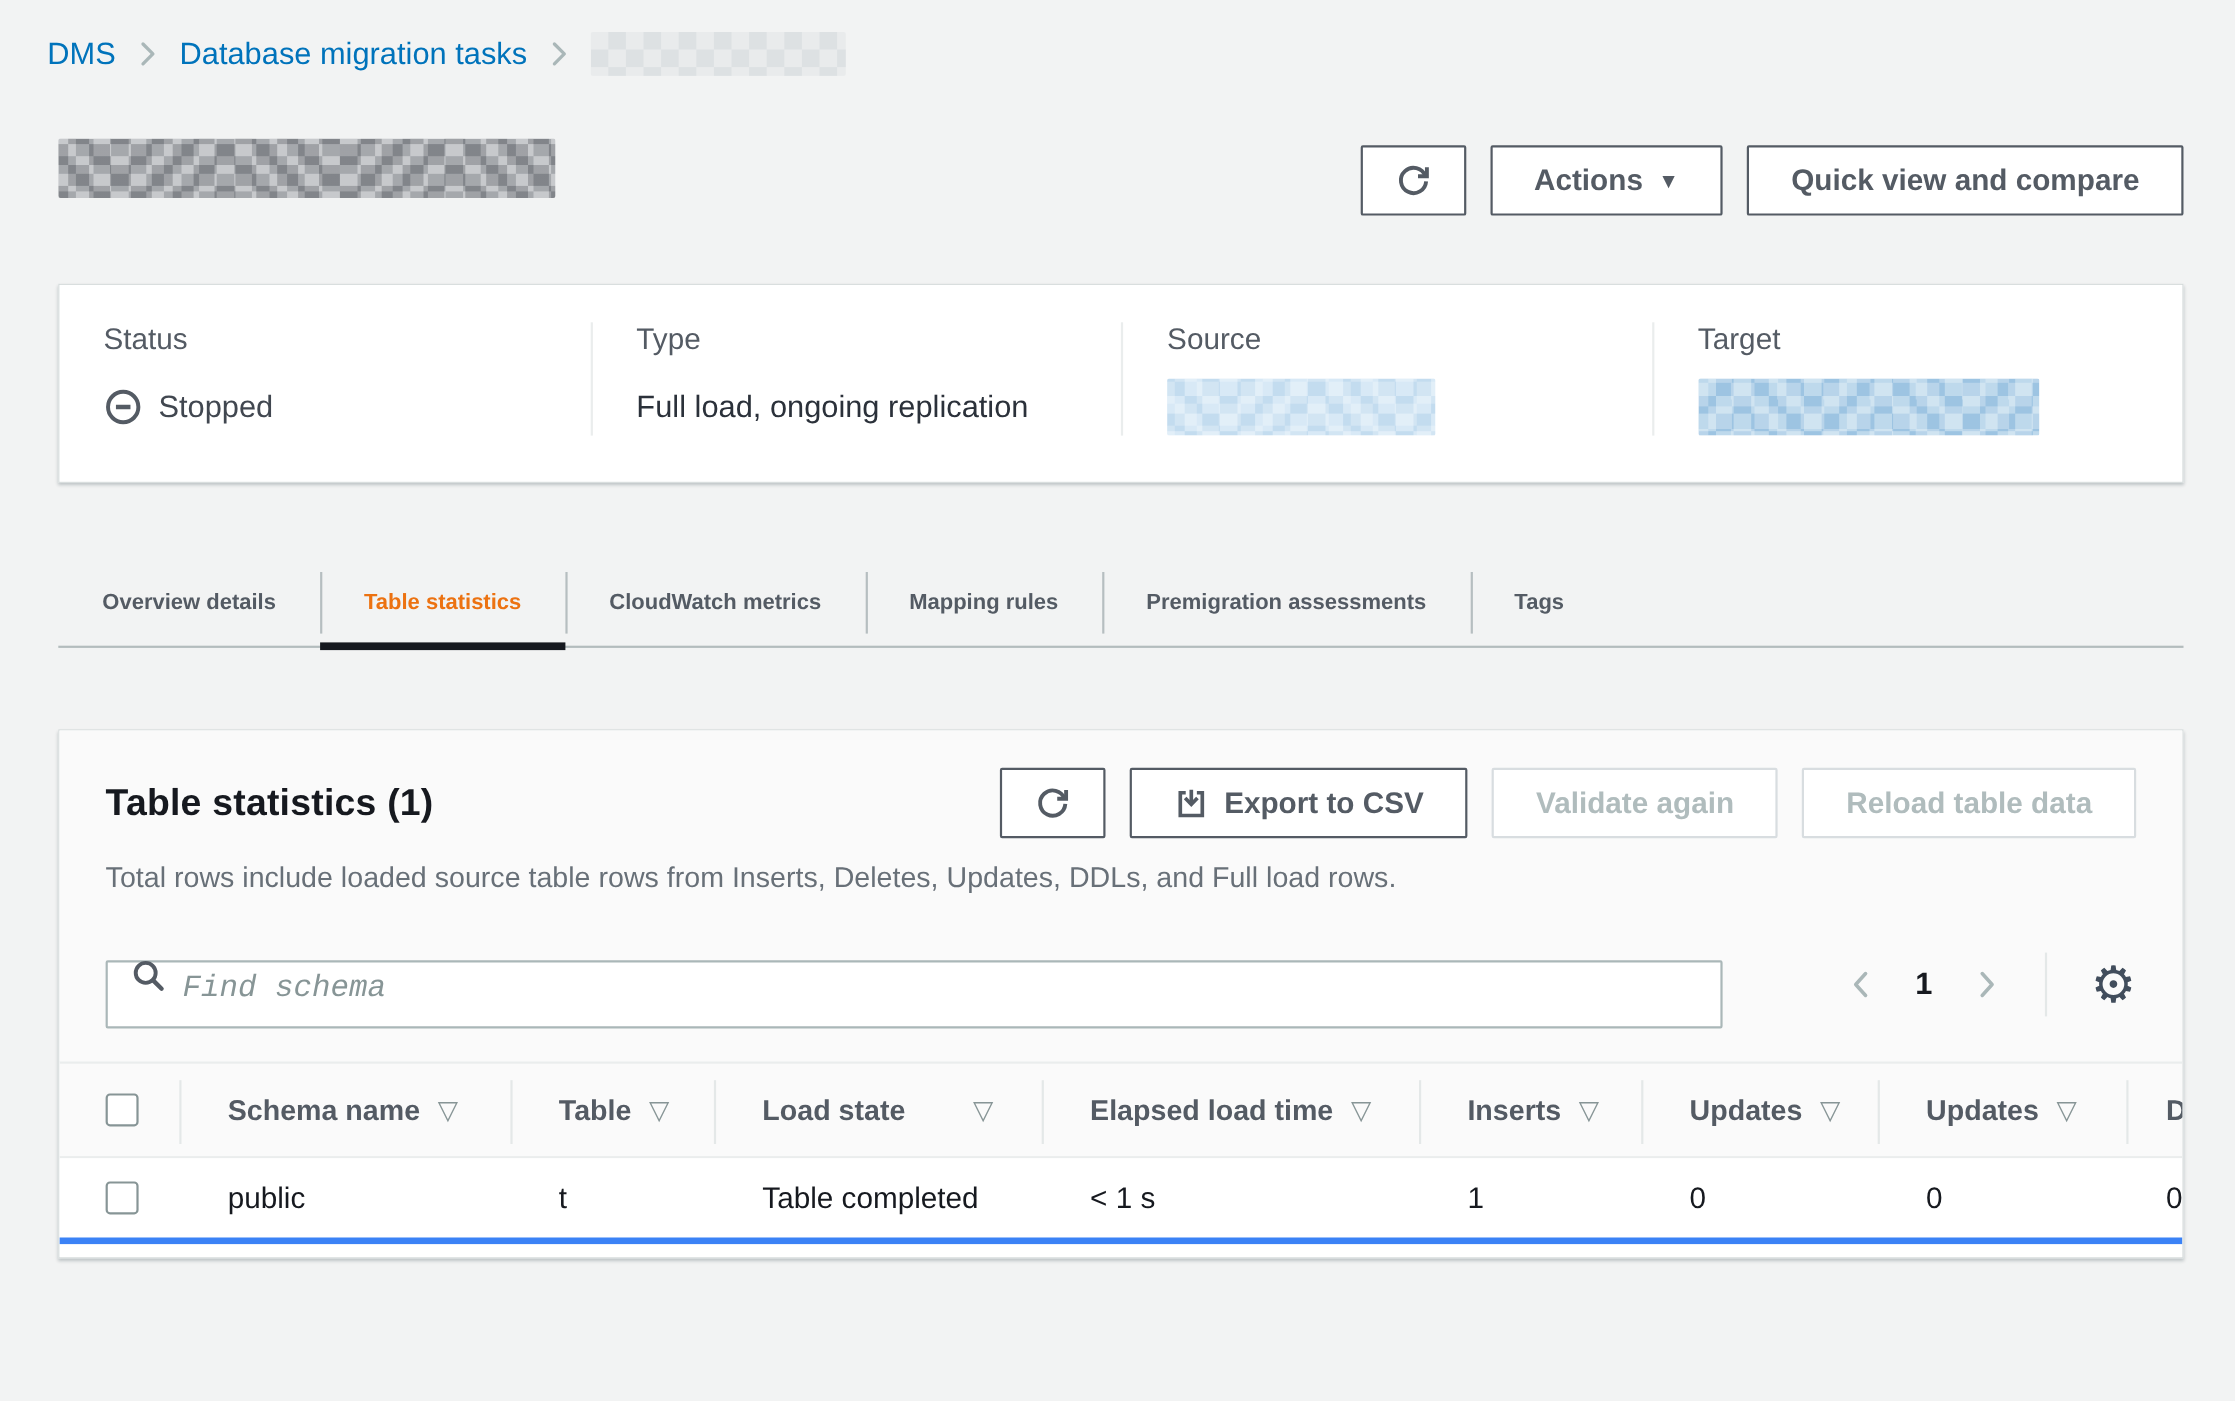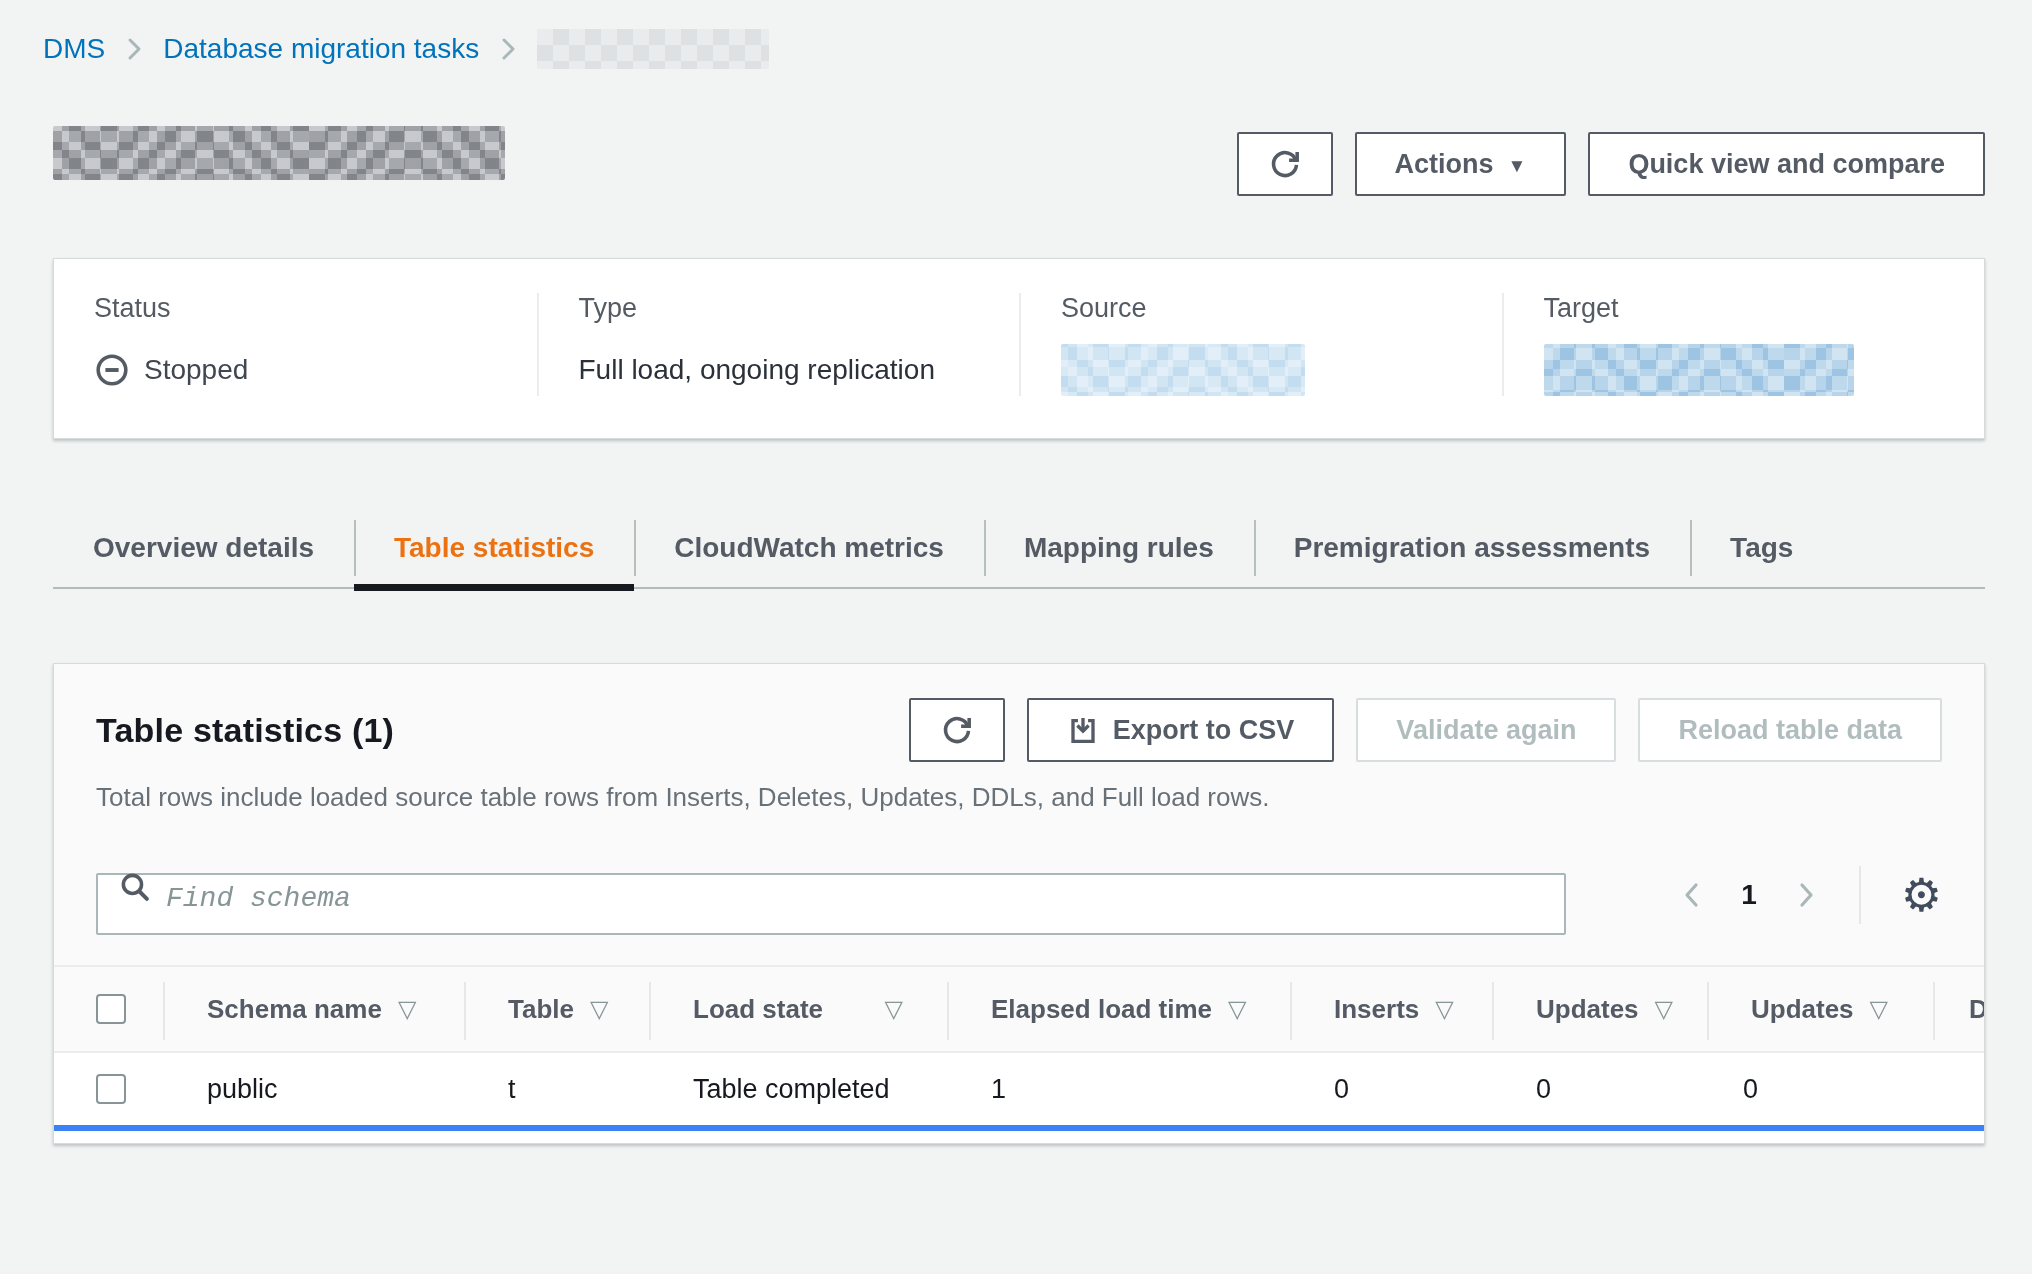--- a/index.html
+++ b/index.html
@@ -58,21 +58,21 @@
   .summary-grid { display:grid; grid-template-columns:1fr 1fr 1fr 1fr; padding:34px 0 42px; }
   .field { padding:0 40px; }
   .field + .field { border-left:2px solid #eaeded; }
   .field-label { color:#545b64; font-size:27px; margin-bottom:20px; }
   .field-value { font-size:28px; color:#2b313a; display:flex; align-items:center; gap:14px; min-height:52px; }
 
   
   .tabs { display:flex; margin-top:70px; border-bottom:2px solid #b3bcbd; height:80px; }
   .tab {
     position:relative; display:flex; align-items:center; padding:0 40px;
-    font-size:28px; font-weight:700; color:#545b64; cursor:pointer; white-space:nowrap;
+    font-size:20px; font-weight:700; color:#545b64; cursor:pointer; white-space:nowrap;
   }
   .tab + .tab::before { content:""; position:absolute; left:0; top:11px; height:56px; width:2px; background:#b6bec0; }
   .tab--active { color:#ec7211; }
   .tab--active::after { content:""; position:absolute; left:0; right:0; bottom:-4px; height:7px; background:#16191f; }
 
   
   .panel--table { margin-top:74px; }
   .table-head-area { background:#fafafa; padding:34px 42px 0; }
   .title-row { display:flex; justify-content:space-between; align-items:center; }
   .title-actions { display:flex; gap:22px; }
@@ -294,20 +294,21 @@
         </div>
       </div>
 
       <div class="tr tr--body">
         <div class="cell cell--cb">
           <span class="checkbox"></span>
         </div>
         <div class="cell">public</div>
         <div class="cell">t</div>
         <div class="cell">Table completed</div>
+        <div class="cell">&lt; 1 s</div>
         <div class="cell">1</div>
         <div class="cell">0</div>
         <div class="cell">0</div>
         <div class="cell cell--last">0</div>
       </div>
     </div>
   </section>
 
 </div>
 

